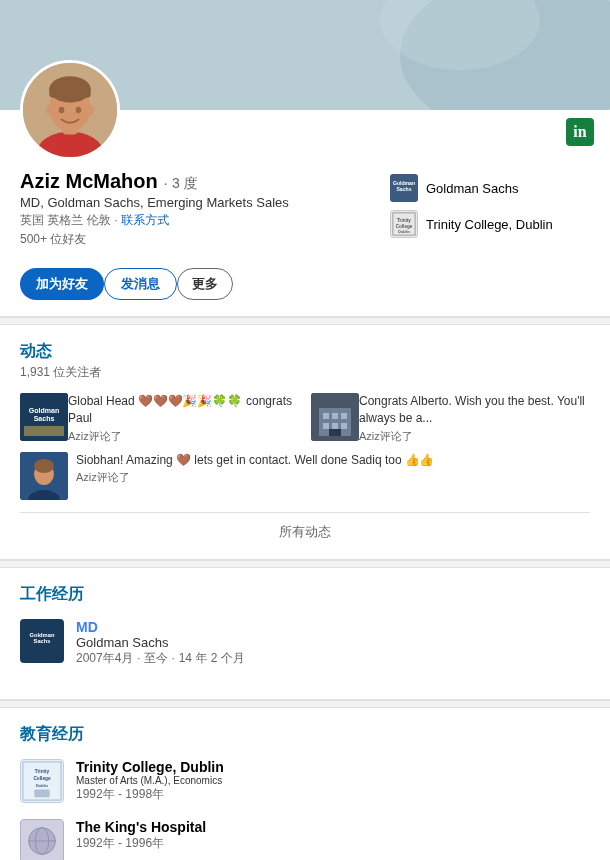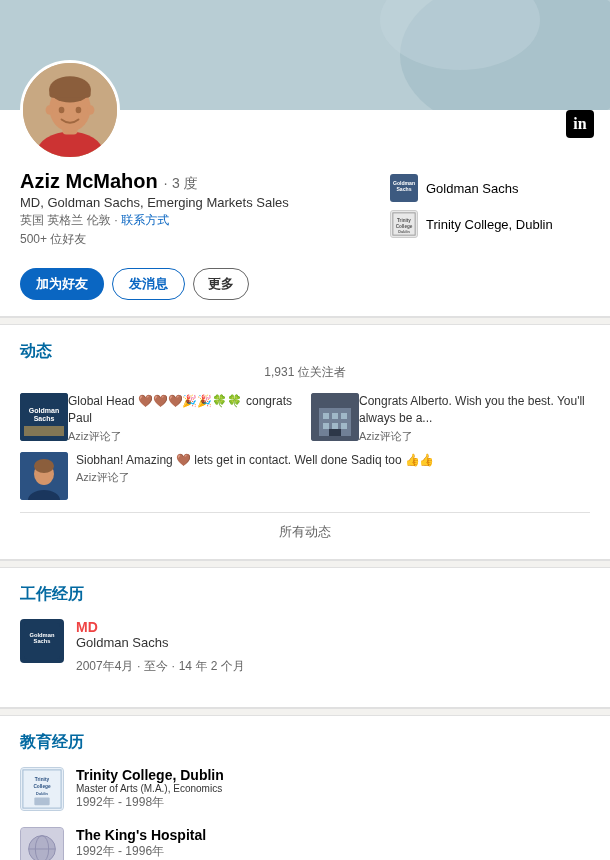--- a/index.html
+++ b/index.html
@@ -45,25 +45,25 @@
       justify-content: center;
     }
 
     .avatar-svg {
       width: 100px;
       height: 100px;
     }
 
     .linkedin-badge {
       position: absolute;
-      top: 0;
+      top: 8px;
       right: 16px;
       width: 28px;
       height: 28px;
-      background: #000000;
+      background: #15803d;
       border-radius: 4px;
       display: flex;
       align-items: center;
       justify-content: center;
       color: #fff;
       font-weight: bold;
       font-size: 16px;
       font-family: Georgia, serif;
     }
 
@@ -114,21 +114,21 @@
     }
 
     .profile-connections {
       font-size: 12px;
       color: #666;
       margin-bottom: 10px;
     }
 
     .profile-actions {
       display: flex;
-      gap: 8px;
+      gap: 0;
       margin-top: 20px;
     }
 
     .btn-primary {
       background: #0a66c2;
       color: #fff;
       border: none;
       border-radius: 20px;
       padding: 6px 16px;
       font-size: 13px;
@@ -213,21 +213,20 @@
       font-size: 16px;
       font-weight: 600;
       color: #0369a1;
       margin-bottom: 2px;
     }
 
     .section-subtitle {
       font-size: 12px;
       color: #666;
       margin-bottom: 12px;
-      text-align: center;
     }
 
     .activity-grid {
       display: grid;
       grid-template-columns: 1fr 1fr;
       gap: 12px;
       margin-bottom: 8px;
     }
 
     .activity-item {
@@ -319,32 +318,31 @@
       background: #1a3a5c;
       color: #fff;
       padding: 4px;
     }
 
     .exp-details { flex: 1; }
 
     .exp-role {
       font-size: 14px;
       font-weight: 600;
-      color: #ef4444;
+      color: #3b82f6;
     }
 
     .exp-company {
       font-size: 13px;
       color: #333;
     }
 
     .exp-duration {
       font-size: 12px;
       color: #666;
-      margin-top: 8px;
     }
 
     
     .edu-item {
       display: flex;
       gap: 12px;
       align-items: flex-start;
       margin-bottom: 16px;
     }
 

